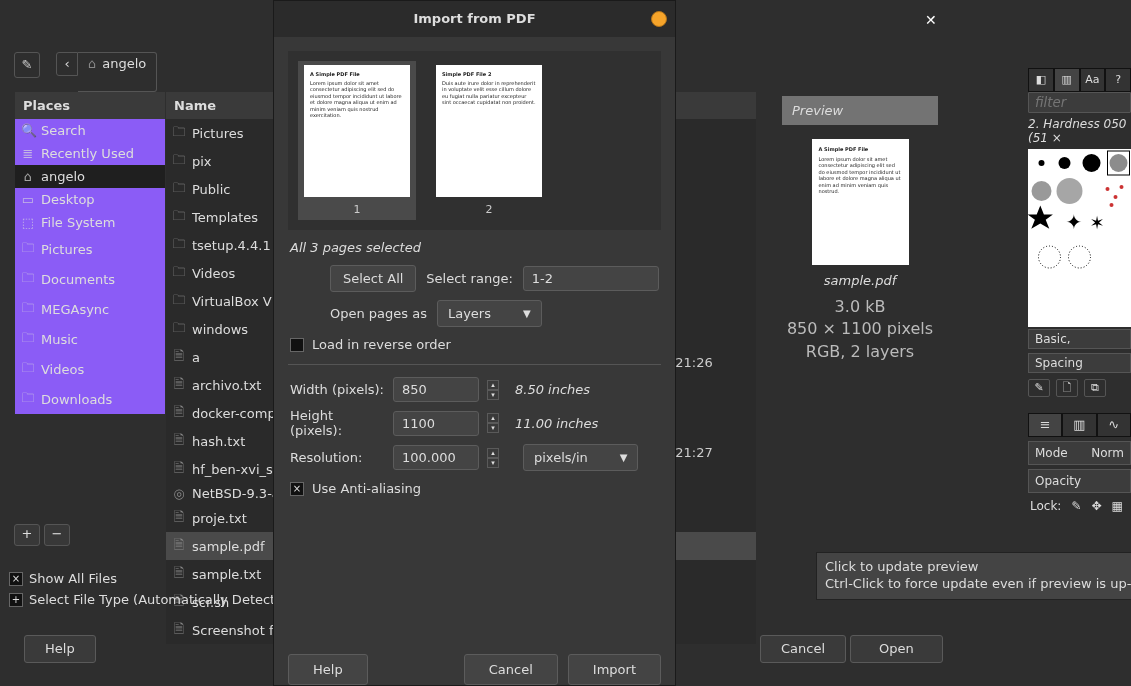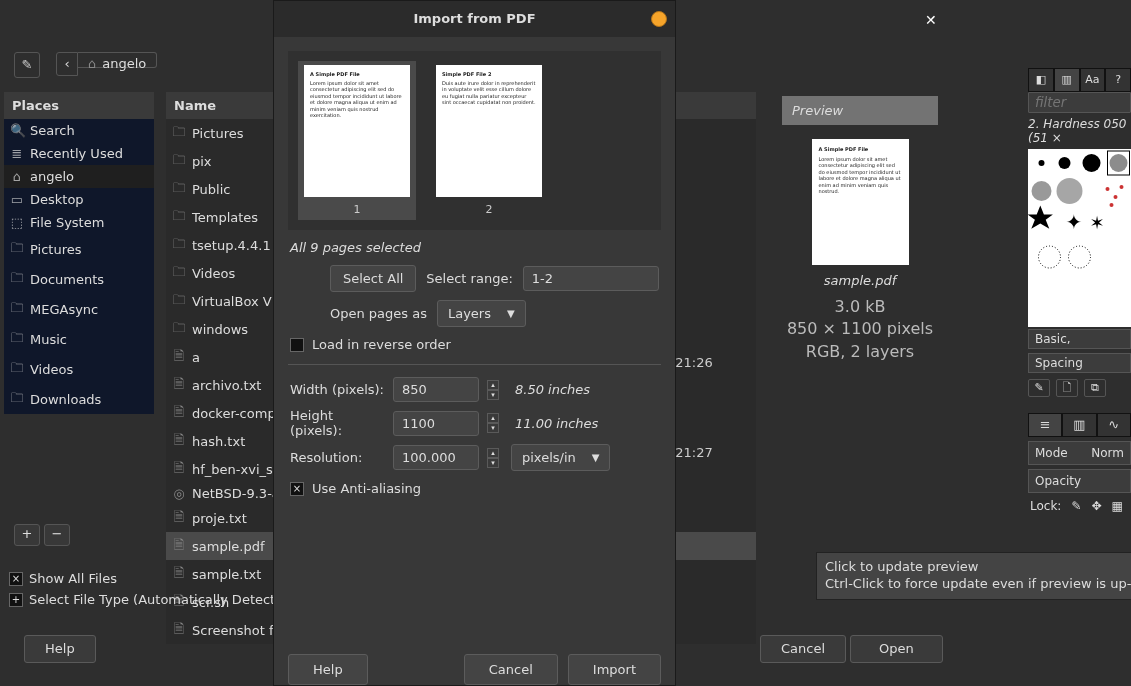--- a/index.html
+++ b/index.html
@@ -1,25 +1,25 @@
 <!DOCTYPE html>
 <html><head>
 <meta charset="utf-8">
 <style>
 * { margin:0; padding:0; box-sizing:border-box; font-family:"DejaVu Sans","Cantarell",sans-serif; }
 body { width:1131px; height:686px; background:#2e2e2e; color:#ddd; font-size:13px; overflow:hidden; position:relative; }
 
 
 .tool-btn { position:absolute; top:52px; left:14px; width:26px; height:26px; border:1px solid #555; border-radius:3px; text-align:center; line-height:24px; color:#ccc; }
 .back-btn { position:absolute; top:52px; left:56px; width:22px; height:24px; border:1px solid #555; border-radius:3px 0 0 3px; text-align:center; line-height:22px; }
-.loc-btn { position:absolute; top:52px; left:78px; height:16px; padding:0 10px; border:1px solid #555; border-left:none; border-radius:0 3px 3px 0; line-height:22px; }
+.loc-btn { position:absolute; top:52px; left:78px; height:40px; padding:0 10px; border:1px solid #555; border-left:none; border-radius:0 3px 3px 0; line-height:22px; }
 .loc-btn span.ico { display:inline-block; margin-right:6px; color:#888; }
 
 
-.places { position:absolute; top:92px; left:4px; width:150px; background:#0f172a; }
+.places { position:absolute; top:92px; left:15px; width:150px; background:#8b5cf6; }
 .places-hdr { background:#3a3a3a; padding:6px 8px; font-weight:bold; }
 .place-item { padding:4px 6px; display:flex; align-items:center; gap:6px; }
 .place-item.sel { background:#1f1f1f; }
 .place-item .ico { width:14px; text-align:center; opacity:.7; }
 .addrem { position:absolute; top:524px; left:14px; display:flex; gap:4px; }
 .addrem .sq { width:26px; height:22px; background:#383838; border:1px solid #555; border-radius:3px; text-align:center; line-height:18px; }
 
 
 .files { position:absolute; top:92px; left:166px; width:590px; background:#2a2a2a; }
 .files-hdr { background:#3a3a3a; padding:6px 8px; font-weight:bold; display:flex; }
@@ -78,21 +78,21 @@
 .thumb-area { background:#303030; padding:10px; display:flex; gap:14px; }
 .page-thumb { width:118px; text-align:center; background:#303030; }
 .page-thumb.sel { background:#4a4a4a; }
 .page-thumb .sheet { width:106px; height:132px; background:#fff; margin:4px auto 6px; color:#222; font-size:5px; padding:6px; line-height:1.3; text-align:left; }
 .page-thumb .sheet .ttl { font-weight:bold; margin-bottom:2px; }
 .page-thumb .num { font-size:11px; color:#ccc; padding-bottom:4px; }
 .sel-info { font-style:italic; margin:10px 2px; }
 .row { display:flex; align-items:center; gap:10px; margin:8px 2px;padding-left:40px; }
 .btn { background:#444; border:1px solid #5c5c5c; border-radius:3px; padding:5px 12px; }
 .txtfield { background:#444; border:1px solid #5c5c5c; border-radius:3px; padding:4px 8px; flex:1; color:#ddd; }
-.sel-drop { background:#444; border:1px solid #5c5c5c; border-radius:3px; padding:5px 10px; display:flex; align-items:center; gap:16px; }
+.sel-drop { background:#444; border:1px solid #5c5c5c; border-radius:3px; padding:5px 10px; display:flex; align-items:center; gap:32px; }
 .sel-drop .chev { font-size:10px; }
 .hr { height:1px; background:#555; margin:12px 0; }
 .numrow { display:flex; align-items:center; gap:8px; margin:6px 2px; }
 .numrow .lab { width:95px; }
 .numfield { background:#444; border:1px solid #5c5c5c; border-radius:3px; padding:4px 8px; width:86px; color:#ddd; }
 .spinner { display:flex; flex-direction:column; }
 .spinner .s { width:12px; height:10px; background:#3a3a3a; border:1px solid #5a5a5a; font-size:7px; text-align:center; line-height:8px; }
 .hint { font-style:italic; margin-left:8px; }
 .dlg-footer { display:flex; gap:10px; position:absolute; bottom:0; left:14px; right:14px; padding-bottom:0; }
 .dlg-footer .btn { padding:7px 24px; }
@@ -376,21 +376,21 @@
       </div>
       <div class="page-thumb">
         <div class="sheet">
             <div class="ttl">Simple PDF File 2</div>
             <div>Duis aute irure dolor in reprehenderit in voluptate velit esse cillum dolore eu fugiat nulla pariatur excepteur sint occaecat cupidatat non proident.</div>
           </div>
         <div class="num">2</div>
       </div>
     </div>
 
-    <div class="sel-info">All 9 pages selected</div>
+    <div class="sel-info">All 3 pages selected</div>
 
     <div class="row">
       <div class="btn">Select All</div>
       <span>Select range:</span>
       <div class="txtfield">1-2</div>
     </div>
 
     <div class="row">
       <span>Open pages as</span>
       <div class="sel-drop">
@@ -424,21 +424,21 @@
         </div>
       <span class="hint">11.00 inches</span>
     </div>
     <div class="numrow">
       <span class="lab">Resolution:</span>
       <div class="numfield">100.000</div>
       <div class="spinner">
           <div class="s">▴</div>
           <div class="s">▾</div>
         </div>
-      <div class="sel-drop" style="margin-left:4px">
+      <div class="sel-drop" style="margin-left:16px">
         <span>pixels/in</span>
         <span class="chev">▼</span>
       </div>
     </div>
 
     <div class="checkitem">
       <span class="chk x"></span>
       <span>Use Anti-aliasing</span>
     </div>
 

